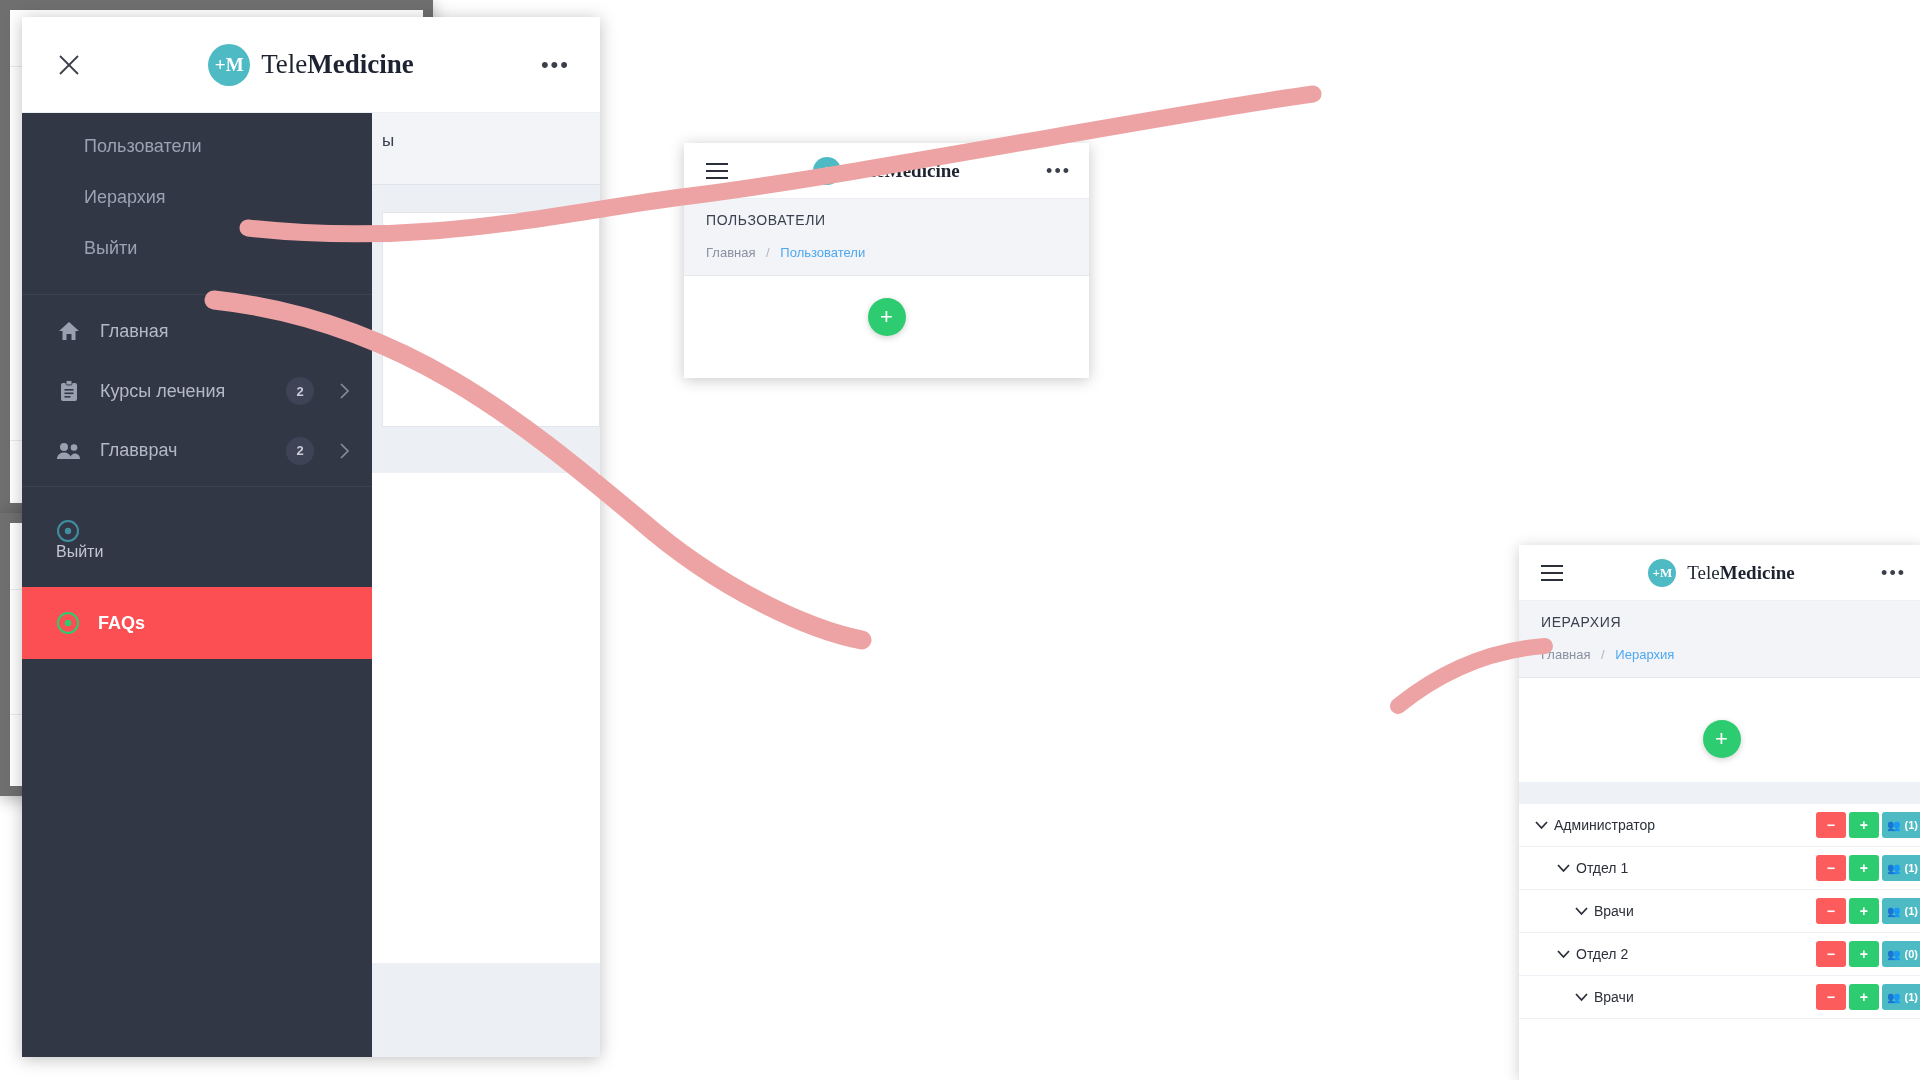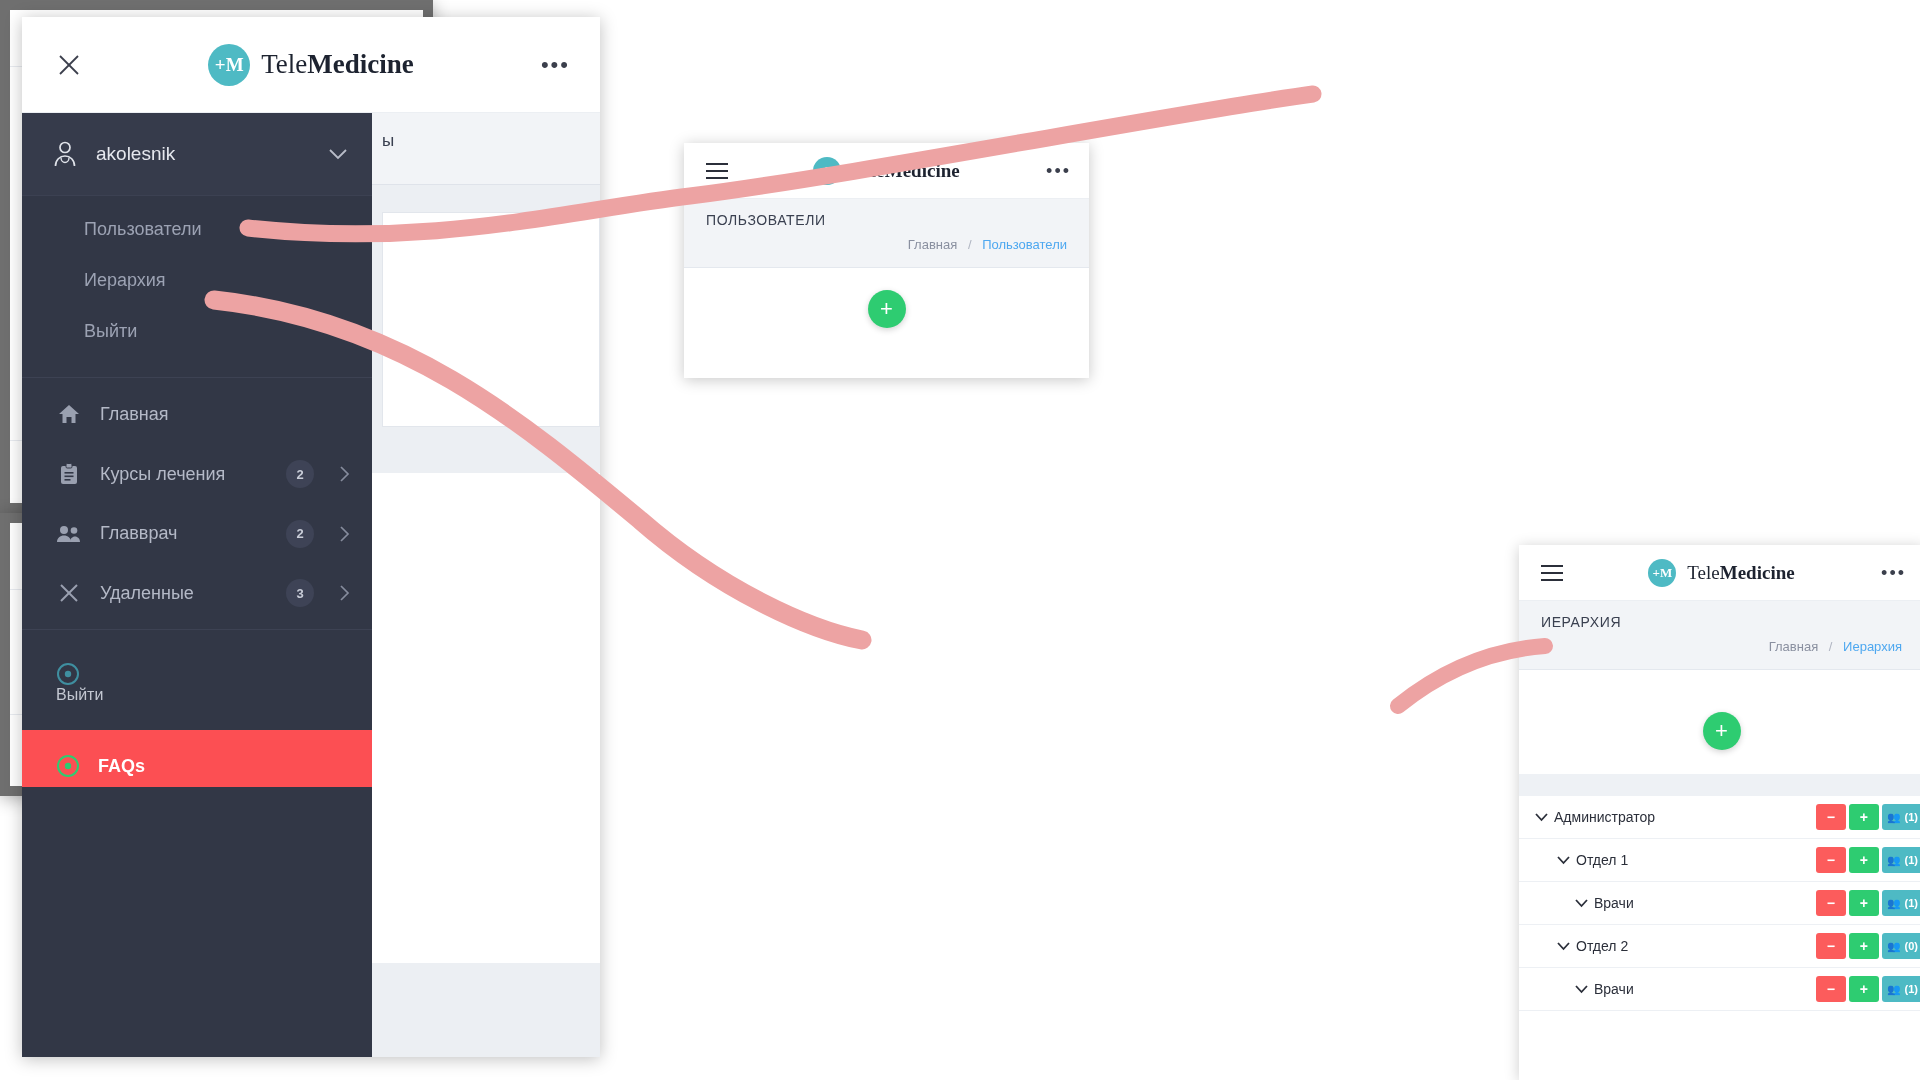--- a/index.html
+++ b/index.html
@@ -77,21 +77,21 @@
   .badge-count {
     position: absolute; right: 58px; min-width: 28px; height: 28px; border-radius: 14px;
     background: #3e4356; color: #c9cdd8; font-size: 13px; font-weight: bold;
     display: flex; align-items: center; justify-content: center;
   }
   .row .arrow-r { position: absolute; right: 22px; color: #868c9d; font-size: 18px; }
   .drawer-foot .row.logout { padding: 26px 24px 26px 34px; }
   .faq-row {
     display: flex; align-items: center; gap: 18px;
     background: #fc4f53; color: #fff; font-weight: bold; font-size: 18px;
-    padding: 24px 24px 9px 34px; cursor: pointer;
+    padding: 24px 24px 24px 34px; cursor: pointer;
   }
 
   
   .peek { position: absolute; left: 350px; top: 0; right: 0; bottom: 0; background: #eceff3; }
   .peek-head {
     background: #f2f4f7; height: 72px; border-bottom: 1px solid #dfe3ea;
     display: flex; align-items: flex-start; padding: 18px 0 0 10px;
     font-size: 17px; color: #3a4050; letter-spacing: .5px;
   }
   .peek-card {
@@ -114,21 +114,21 @@
     height: 56px; background: #fff; display: flex; align-items: center;
     justify-content: center; position: relative; border-bottom: 1px solid #eceff3;
   }
   .mini-topbar .hamb { position: absolute; left: 22px; top: 50%; transform: translateY(-50%); }
   .mini-topbar .dots { position: absolute; right: 18px; top: 50%; transform: translateY(-50%);
     color: #3b3f4c; font-size: 18px; letter-spacing: 2px; line-height: 8px; }
   .mini-brand-badge { width: 28px; height: 28px; font-size: 13px; }
   .mini-brand-text { font-size: 19px; }
   .crumbbar { background: #f2f4f7; padding: 13px 22px 15px; border-bottom: 1px solid #e4e8ee; }
   .crumbbar .ttl { font-size: 14px; color: #3a4050; letter-spacing: .6px; }
-  .crumbbar .crumbs { font-size: 13px; color: #8a90a0; margin-top: 9px; text-align: right; }
+  .crumbbar .crumbs { font-size: 13px; color: #8a90a0; margin-top: 17px; }
   .crumbbar .crumbs a { color: #4ea8f0; text-decoration: none; }
   .crumbbar .crumbs .sep { margin: 0 7px; color: #b0b5c2; }
   .fab {
     width: 38px; height: 38px; border-radius: 50%; background: #2ecc71; color: #fff;
     display: flex; align-items: center; justify-content: center; font-size: 22px;
     margin: 22px auto 0; box-shadow: 0 2px 6px rgba(0,0,0,.18); cursor: pointer;
   }
 
   
   #modal-user {
@@ -243,35 +243,20 @@
       <div class="peek">
         <div class="peek-head">
           <span>ы</span>
         </div>
         <div class="peek-card"></div>
       </div>
       <div class="peek-white"></div>
 
       <div class="drawer">
 
-        <div class="drawer-user">
-          <span>
-            <svg width="30" height="30" viewBox="0 0 30 30">
-              <circle cx="15" cy="8.5" r="5" fill="none" stroke="#dfe2e9" stroke-width="1.7"></circle>
-              <path d="M5.5 27c0-6 4.3-10 9.5-10s9.5 4 9.5 10" fill="none" stroke="#dfe2e9" stroke-width="1.7"></path>
-              <path d="M11 18.5c0 3 1.8 5 4 5s4-2 4-5" fill="none" stroke="#dfe2e9" stroke-width="1.4"></path>
-            </svg>
-          </span>
-          <span class="uname">akolesnik</span>
-          <span class="chev">
-            <svg width="20" height="12" viewBox="0 0 20 12">
-              <polyline points="2,2 10,10 18,2" fill="none" stroke="#b9bdc9" stroke-width="1.8"></polyline>
-            </svg>
-          </span>
-        </div>
 
         <div class="drawer-sub">
           <div class="item">Пользователи</div>
           <div class="item">Иерархия</div>
           <div class="item">Выйти</div>
         </div>
 
         <div class="drawer-divider"></div>
 
         <div class="drawer-main">
@@ -315,35 +300,20 @@
             </span>
             <span>Главврач</span>
             <span class="badge-count">2</span>
             <span class="arrow-r">
               <svg width="11" height="18" viewBox="0 0 11 18">
                 <polyline points="2,2 9,9 2,16" fill="none" stroke="#868c9d" stroke-width="1.7"></polyline>
               </svg>
             </span>
           </div>
 
-          <div class="row">
-            <span class="ico">
-              <svg width="22" height="22" viewBox="0 0 22 22">
-                <line x1="3" y1="3" x2="19" y2="19" stroke="#9aa0b0" stroke-width="2"></line>
-                <line x1="19" y1="3" x2="3" y2="19" stroke="#9aa0b0" stroke-width="2"></line>
-              </svg>
-            </span>
-            <span>Удаленные</span>
-            <span class="badge-count">3</span>
-            <span class="arrow-r">
-              <svg width="11" height="18" viewBox="0 0 11 18">
-                <polyline points="2,2 9,9 2,16" fill="none" stroke="#868c9d" stroke-width="1.7"></polyline>
-              </svg>
-            </span>
-          </div>
         </div>
 
         <div class="drawer-divider"></div>
 
         <div class="drawer-foot">
           <div class="row logout">
             <span class="ico">
               <svg width="24" height="24" viewBox="0 0 24 24">
                 <circle cx="12" cy="12" r="10" fill="none" stroke="#3f8fa0" stroke-width="2"></circle>
                 <circle cx="12" cy="12" r="3.2" fill="#3f8fa0"></circle>

